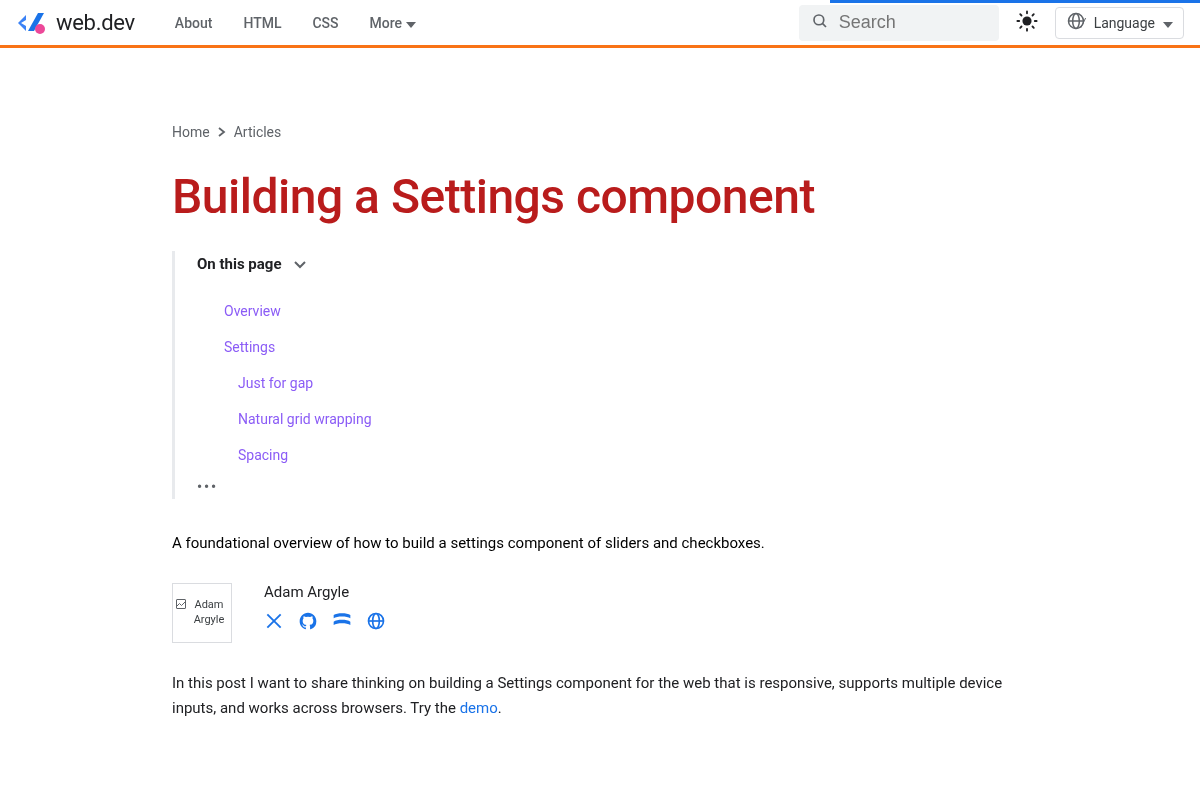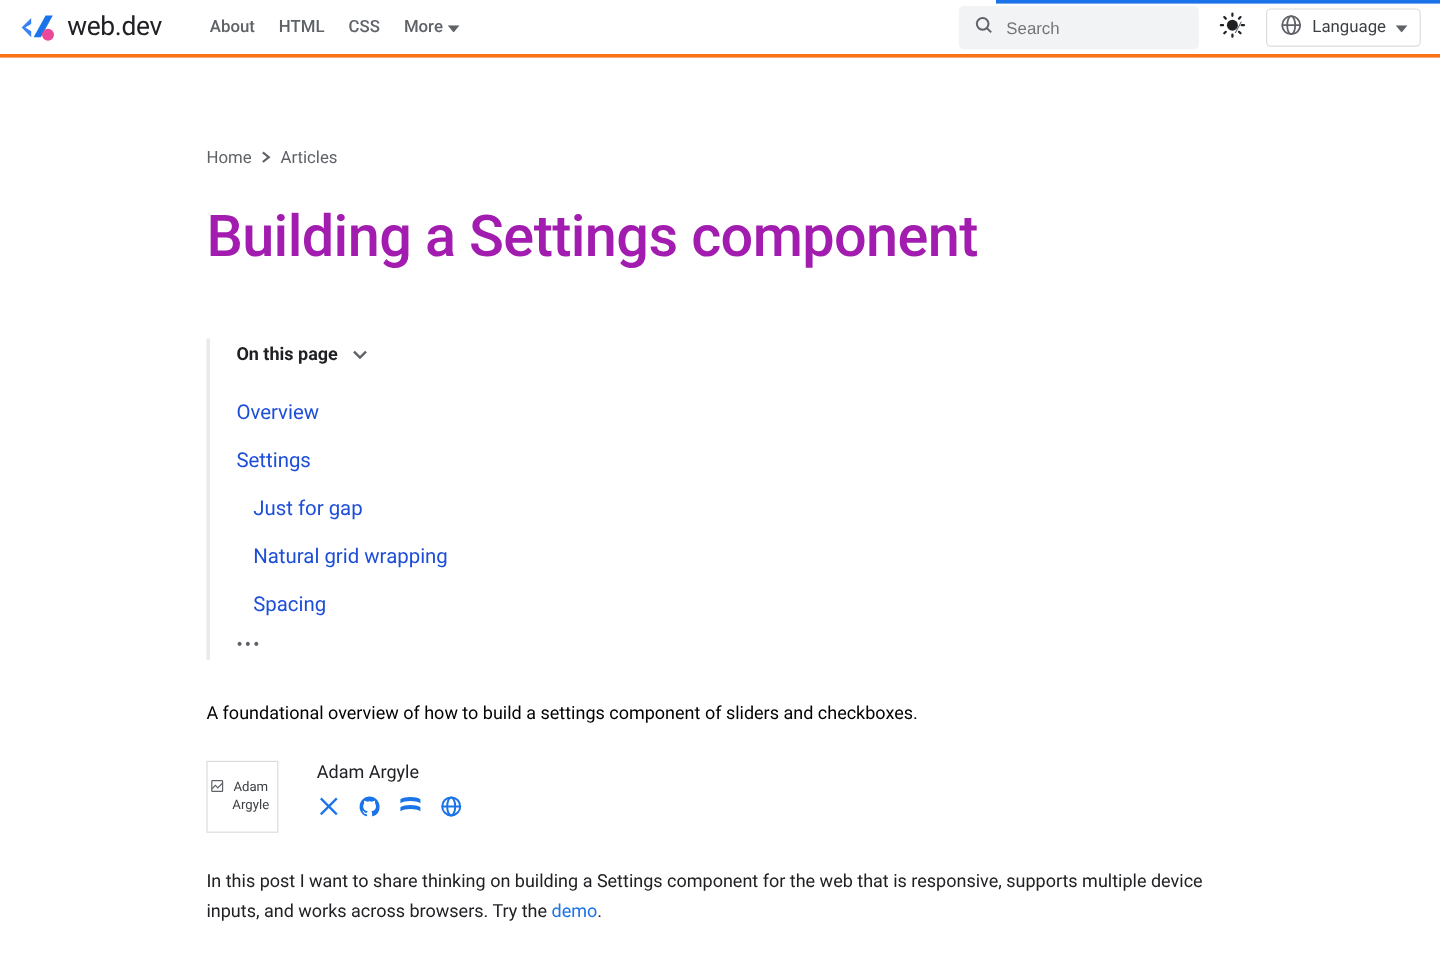--- a/index.html
+++ b/index.html
@@ -35,21 +35,21 @@
   }
   .logo-icon svg { display: block; }
   .logo-text {
     font-size: 22px;
     font-weight: 400;
     letter-spacing: -0.3px;
     color: #202124;
   }
   nav.primary {
     display: flex;
-    gap: 20px;
+    gap: 31px;
     align-items: flex-start;
   }
   nav.primary a {
     color: #5f6368;
     text-decoration: none;
     font-size: 14px;
     font-weight: 500;
   }
   .more-wrap {
     display: flex;
@@ -68,21 +68,21 @@
     border-radius: 4px;
     height: 36px;
     padding: 0 8px 0 12px;
     width: 200px;
     gap: 10px;
   }
   .search input {
     border: none;
     background: transparent;
     outline: none;
-    font-size: 14px;
+    font-size: 18px;
     color: #7f1d1d;
     flex: 1;
   }
   .kbd {
     background: #fff;
     border-radius: 4px;
     width: 22px;
     height: 22px;
     display: flex;
     align-items: center;
@@ -133,44 +133,45 @@
     gap: 8px;
     font-size: 14px;
     color: #5f6368;
     margin-bottom: 28px;
   }
   .breadcrumb a { color: #5f6368; text-decoration: none; }
   h1 {
     font-size: 48px;
     font-weight: 500;
     letter-spacing: -0.5px;
-    color: #a21caf;
-    margin-bottom: 56px;
+    color: #b91c1c;
+    margin-bottom: 25px;
     line-height: 1.2;
   }
   .toc {
     border-left: 3px solid #e8eaed;
     padding: 4px 0 4px 22px;
     margin-bottom: 32px;
   }
   .toc-header {
     display: flex;
     align-items: center;
     gap: 12px;
     font-weight: 700;
     font-size: 15px;
     margin-bottom: 20px;
     cursor: pointer;
   }
   .toc ul { list-style: none; }
   .toc li {
-    font-size: 17px;
-    color: #1d4ed8;
+    font-size: 14px;
+    color: #8b5cf6;
     padding: 10px 0;
     cursor: pointer;
+    margin-left: 27px;
   }
   .toc li.sub { padding-left: 14px; }
   .toc .more-dots {
     color: #5f6368;
     letter-spacing: 2px;
     padding-top: 6px;
     cursor: pointer;
     font-weight: bold;
     font-size: 14px;
   }

